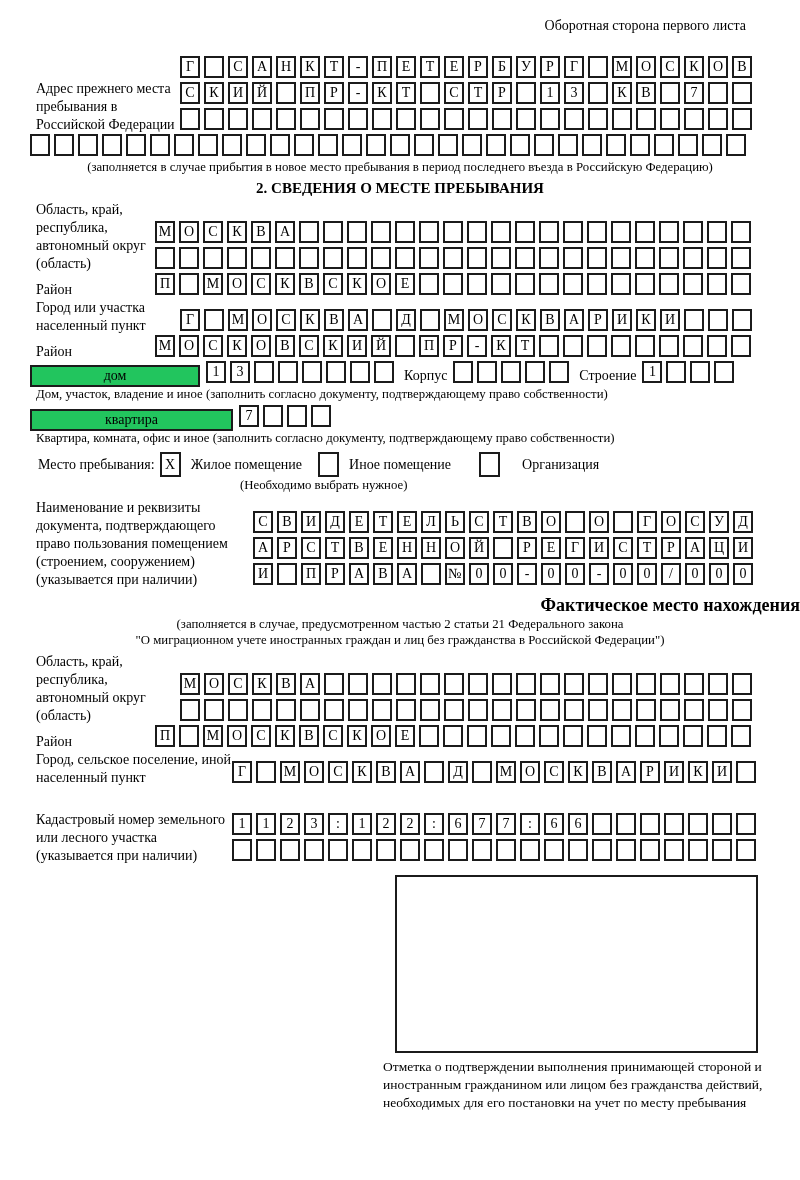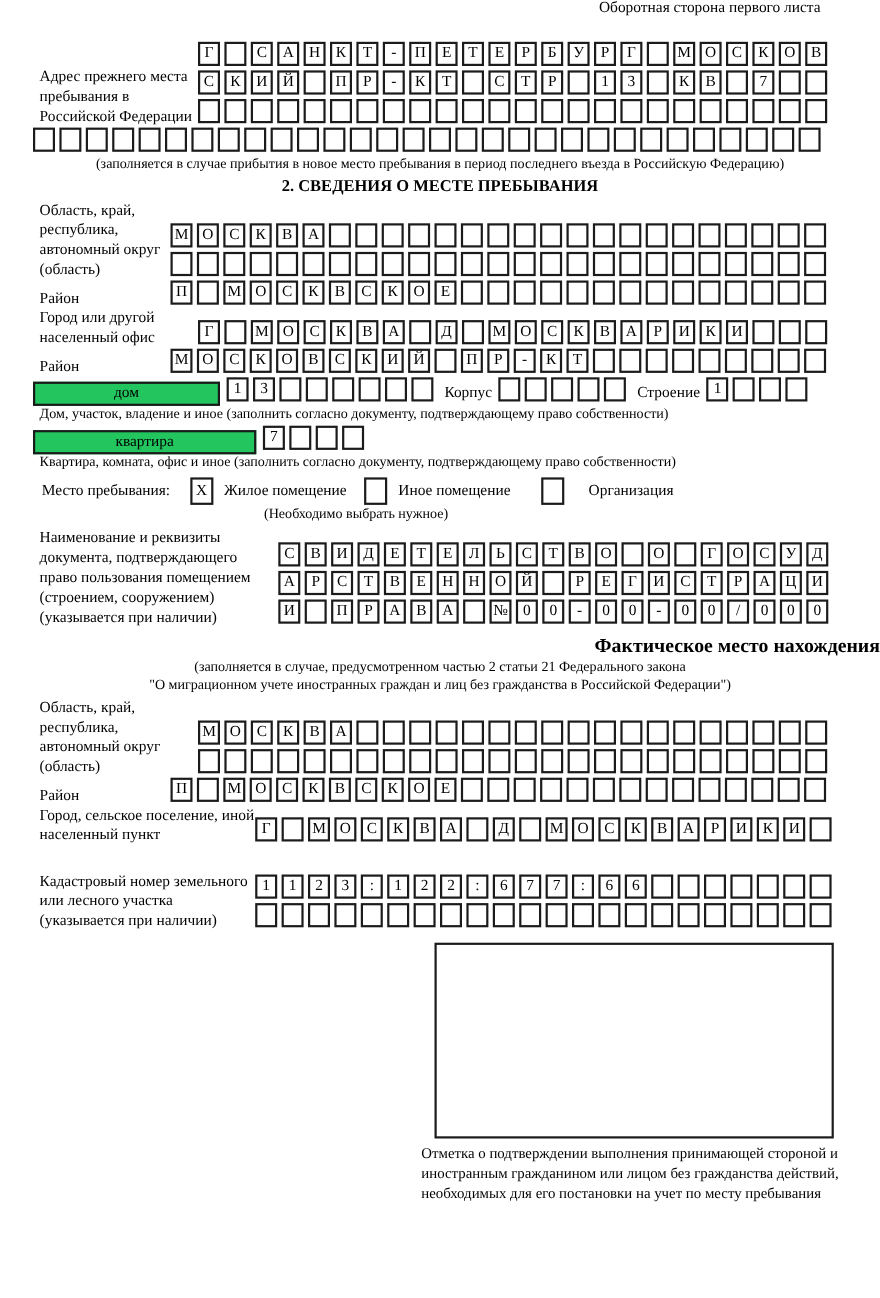--- a/index.html
+++ b/index.html
@@ -1,36 +1,36 @@
 <!DOCTYPE html>
 <html><head>
 <meta charset="utf-8">
 <style>
   *{margin:0;padding:0;box-sizing:border-box}
   html,body{background:#fff}
   body{width:800px;font-family:"Liberation Serif",serif;color:#000}
-  .page{width:800px;height:1180px;overflow:hidden;background:#fff;position:relative}
+  .page{width:800px;height:1180px;padding-top:18px;overflow:hidden;background:#fff;position:relative}
   .corner{font-size:14px;text-align:right;padding-right:54px;margin-bottom:22px}
   .frow{display:flex;align-items:flex-end}
   .flabel{font-size:14px;line-height:18px;padding-left:36px;flex-shrink:0}
   .stack{display:flex;flex-direction:column}
   .cells{display:flex;margin-bottom:4px}
   .cell{width:20px;height:22px;border:2px solid #1b1b1b;margin-right:4px;flex-shrink:0;
         display:flex;align-items:center;justify-content:center;font-size:14px;line-height:1}
   .ml30{margin-left:30px}
   .center-note{text-align:center;font-size:12.8px;line-height:15px;margin-top:1px}
   .left-note{font-size:12.8px;line-height:15px;padding-left:36px}
   .sec-title{text-align:center;font-weight:bold;font-size:15px;margin-top:5px;line-height:17px}
   .sub-title{text-align:right;font-weight:bold;font-size:18px;margin-top:8px;line-height:17px}
   .w155{width:155px}.w180{width:180px}.w232{width:232px}.w253{width:253px}
   .mt3{margin-top:3px}.mt4{margin-top:4px}.mt5{margin-top:5px}.mt6{margin-top:6px}
   .named-box{height:22px;border:2px solid #1b1b1b;font-size:14px;display:flex;align-items:center;justify-content:center;flex-shrink:0;background:#22c55e}
   .inline-label{font-size:14px;line-height:22px;margin:0 6px;flex-shrink:0}
   .stay-row{padding-left:38px;margin-top:6px;align-items:center}
-  .stay-label{font-size:14px;margin-right:18px}
+  .stay-label{font-size:14px;margin-right:5px}
   .checkbox{width:21px;height:25px;border:2px solid #1b1b1b;display:inline-flex;align-items:center;justify-content:center;font-size:14px;flex-shrink:0;background:#fff}
   .opt{font-size:14px;margin-left:10px}
   .choose-note{font-size:12.8px;margin-left:240px;margin-top:1px;line-height:15px}
   .cad-stack{margin-top:20px}
   .conf-box{margin-left:395px;margin-top:10px;width:363px;height:178px;border:2px solid #1b1b1b;background:#fff}
   .conf-caption{margin-left:383px;width:392px;text-align:left;font-size:13.5px;line-height:18px;margin-top:5px}
 </style>
 </head>
 <body>
 
@@ -242,21 +242,21 @@
         <span class="cell"></span>
         <span class="cell"></span>
         <span class="cell"></span>
         <span class="cell"></span>
         <span class="cell"></span>
         <span class="cell"></span>
       </div>
   </div>
 
   <div class="frow">
-    <div class="flabel w180">Город или другой населенный офис</div>
+    <div class="flabel w180">Город или участка населенный пункт</div>
     <div class="cells">
         <span class="cell">Г</span>
         <span class="cell"></span>
         <span class="cell">М</span>
         <span class="cell">О</span>
         <span class="cell">С</span>
         <span class="cell">К</span>
         <span class="cell">В</span>
         <span class="cell">А</span>
         <span class="cell"></span>

